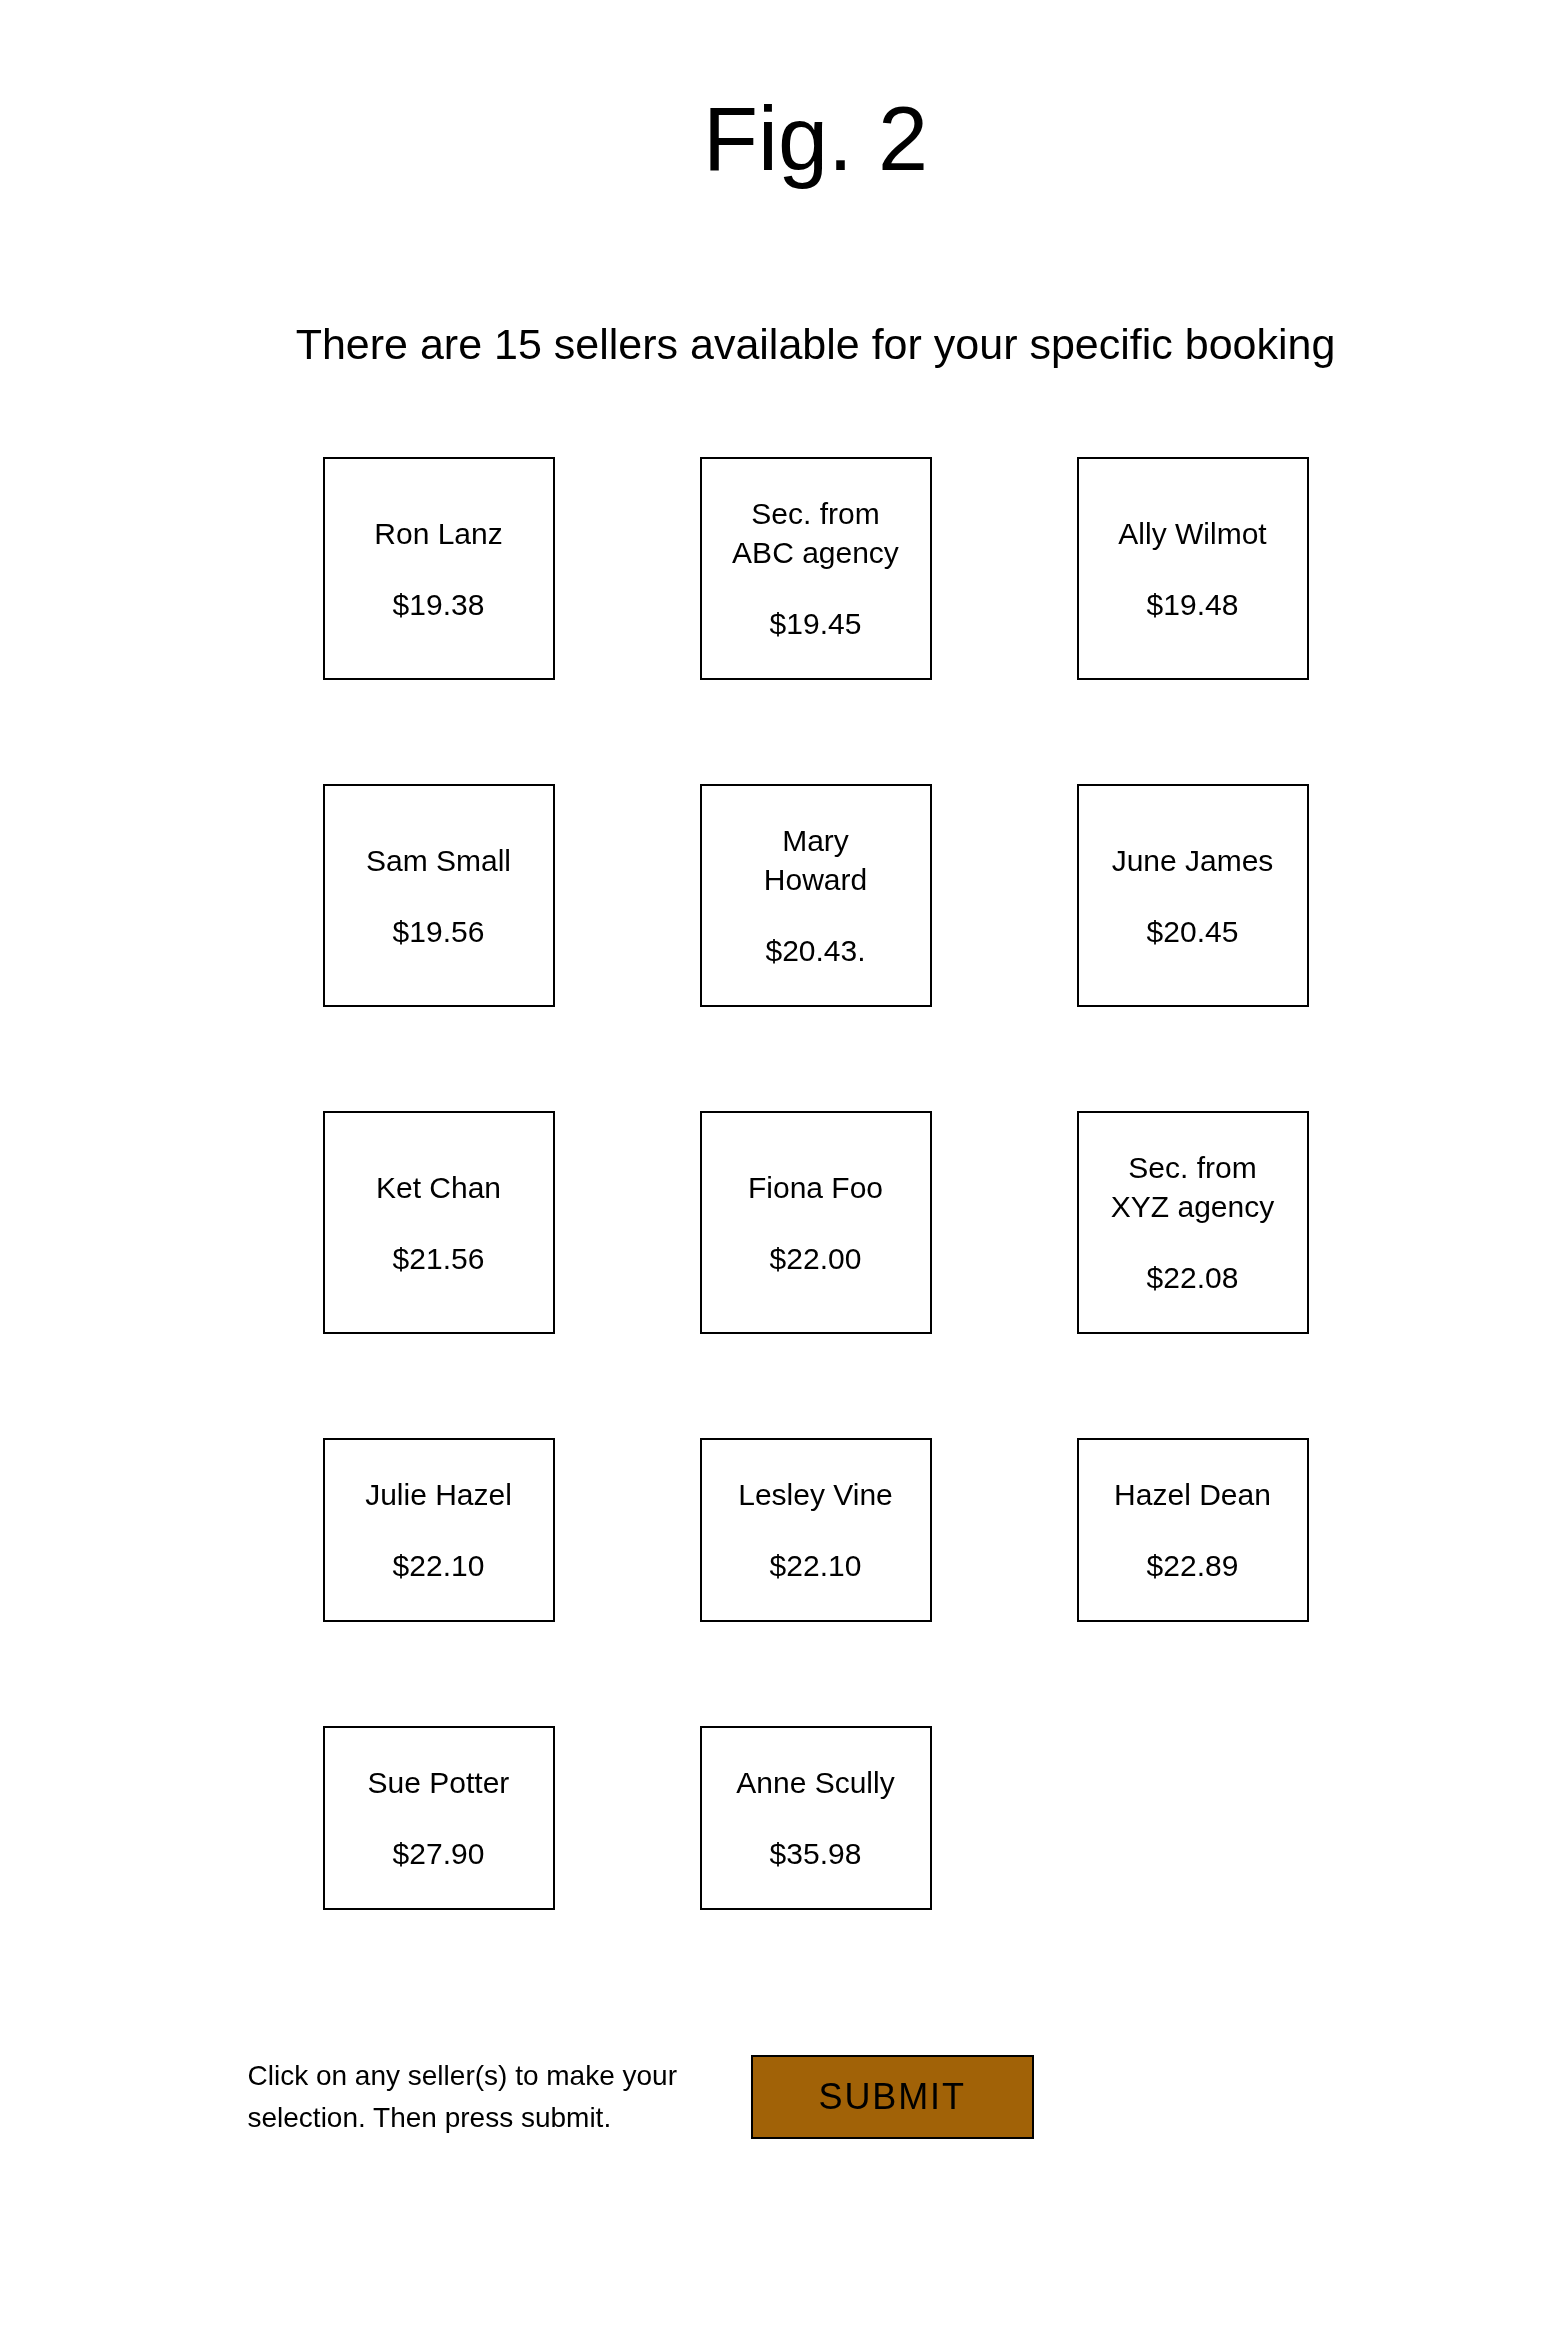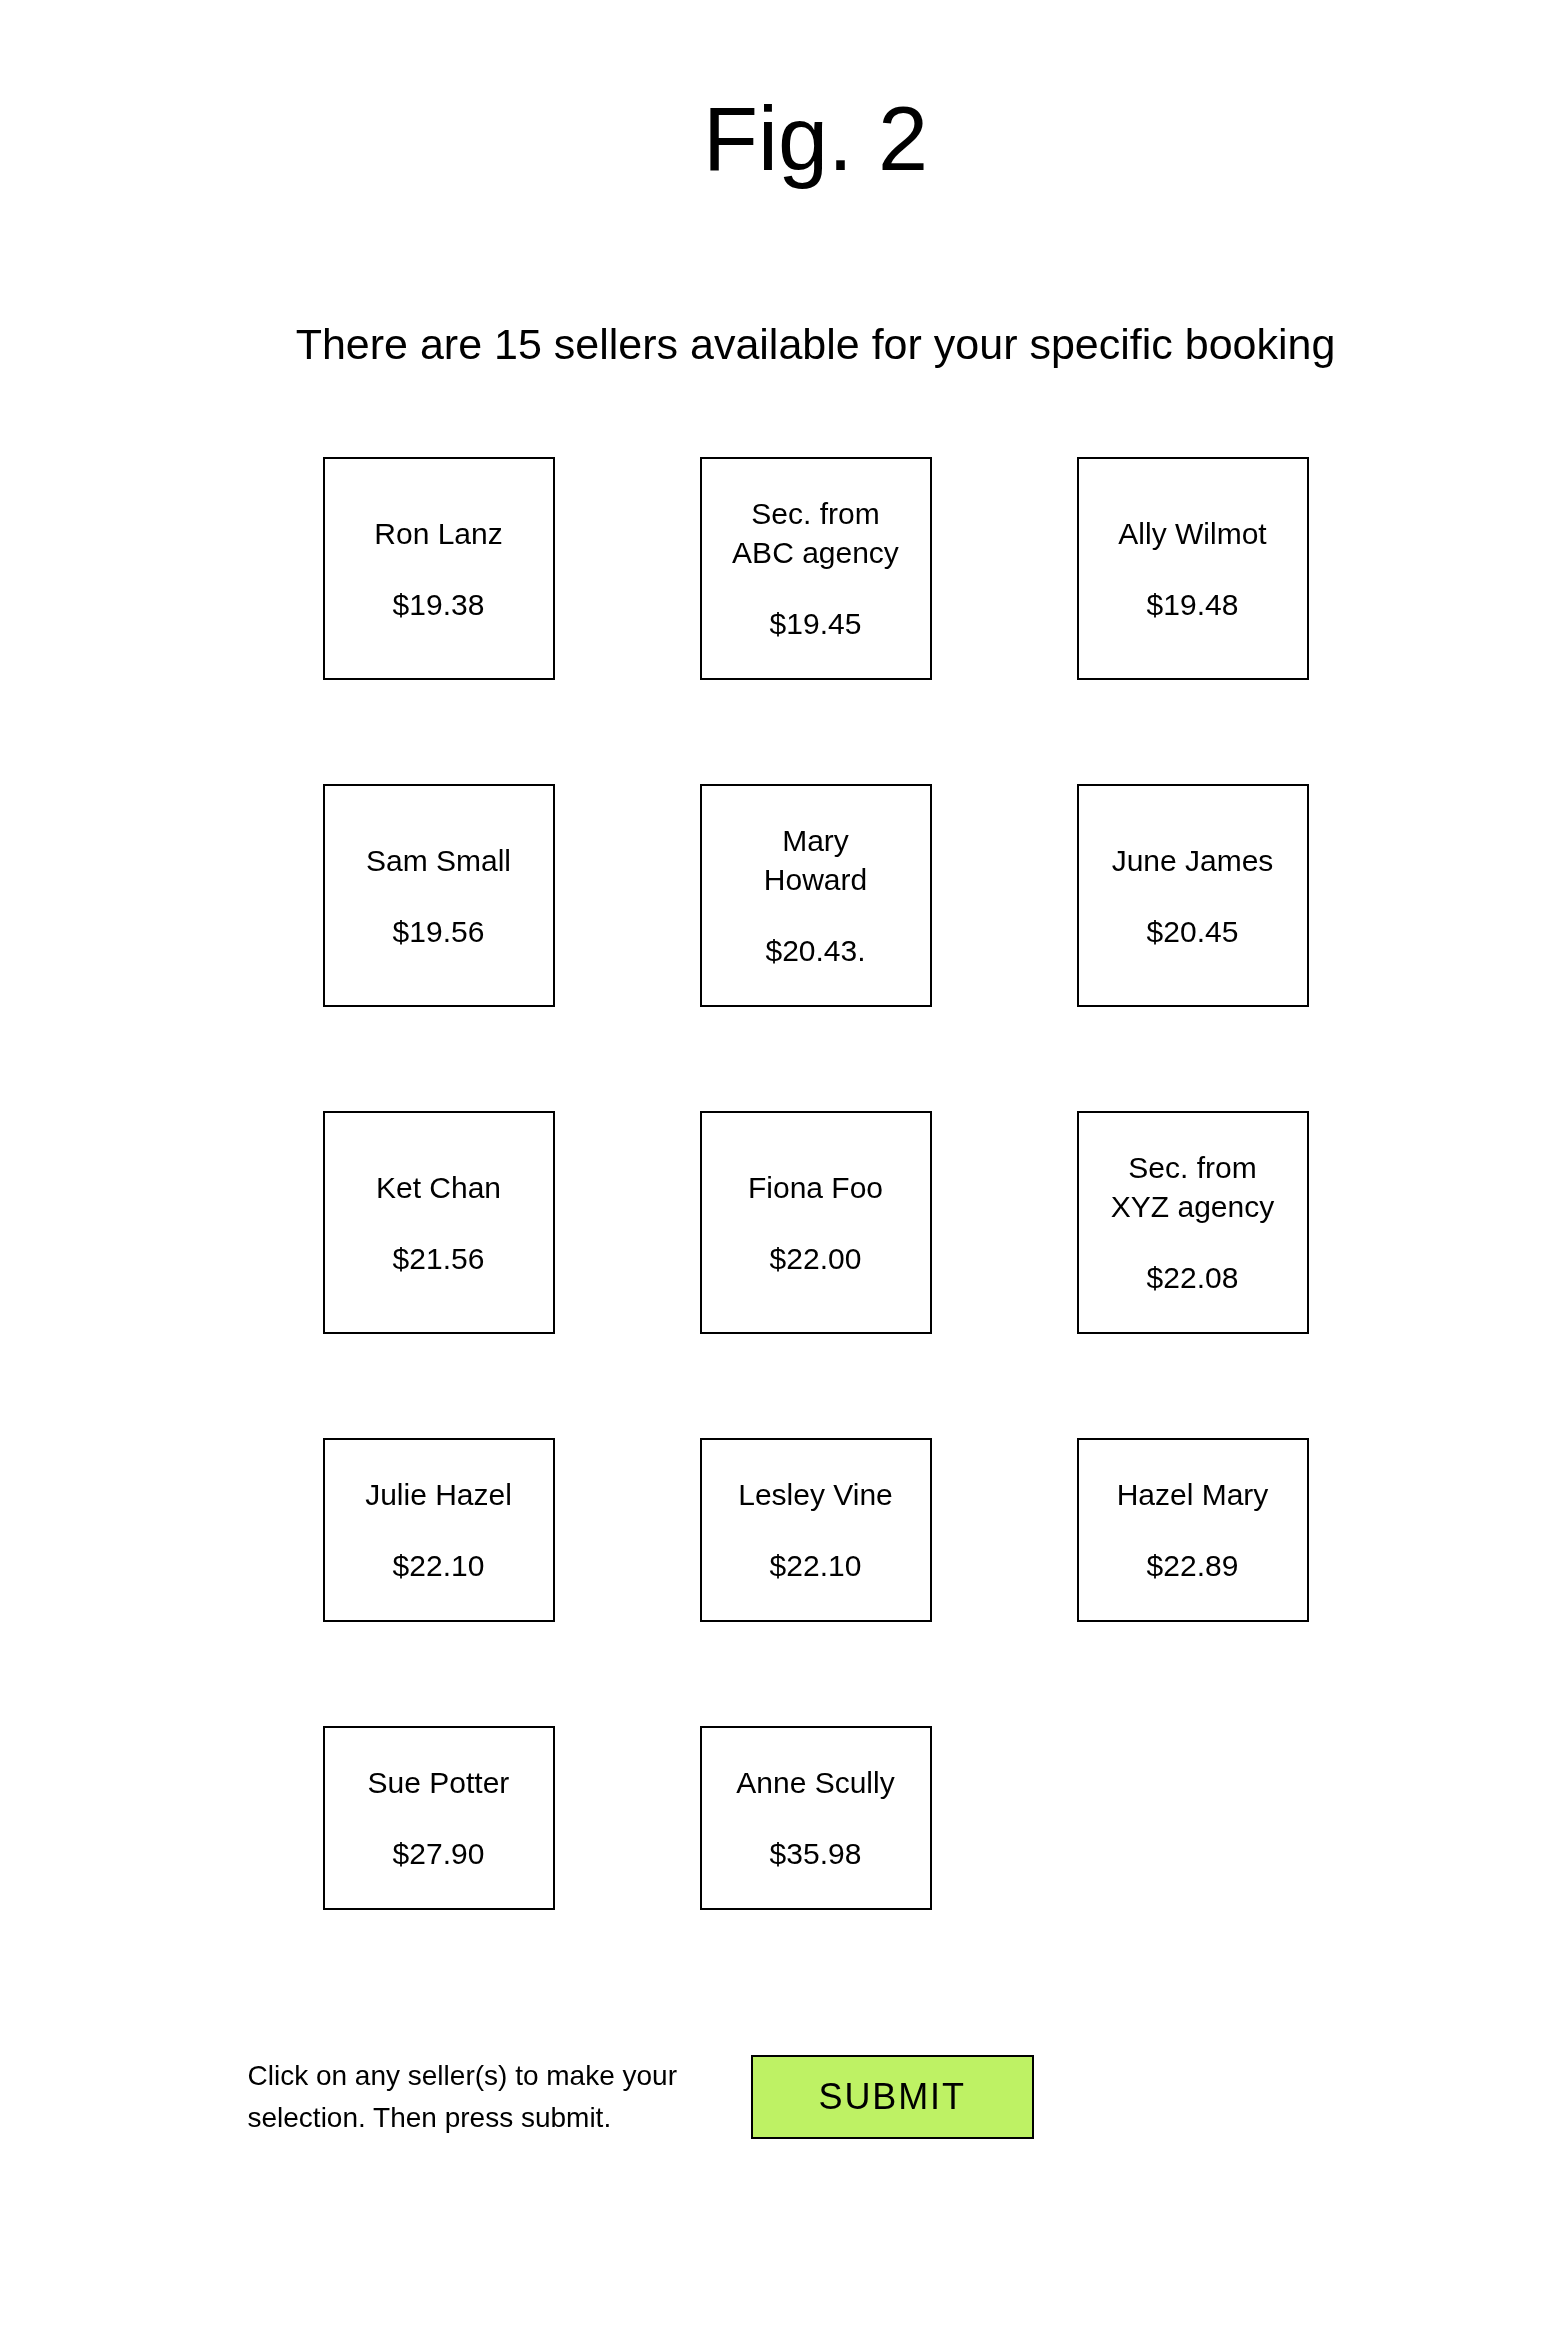--- a/index.html
+++ b/index.html
@@ -76,21 +76,21 @@
       font-size: 28px;
       line-height: 1.5;
       max-width: 471px;
     }
 
     .submit-button {
       border: 2.8px solid #000000;
       padding: 19px 66px;
       font-size: 36px;
       cursor: pointer;
-      background: #bef264;
+      background: #a16207;
       font-family: Arial, sans-serif;
       letter-spacing: 1.9px;
     }
   </style>
 </head>
 <body>
 
 <h1 class="page-title">Fig. 2</h1>
 
 <p class="subtitle">There are 15 sellers available for your specific booking</p>
@@ -134,21 +134,21 @@
     </div>
     <div class="seller-card">
       <span class="seller-name">Julie Hazel</span>
       <span class="seller-price">$22.10</span>
     </div>
     <div class="seller-card">
       <span class="seller-name">Lesley Vine</span>
       <span class="seller-price">$22.10</span>
     </div>
     <div class="seller-card">
-      <span class="seller-name">Hazel Mary</span>
+      <span class="seller-name">Hazel Dean</span>
       <span class="seller-price">$22.89</span>
     </div>
     <div class="seller-card">
       <span class="seller-name">Sue Potter</span>
       <span class="seller-price">$27.90</span>
     </div>
     <div class="seller-card">
       <span class="seller-name">Anne Scully</span>
       <span class="seller-price">$35.98</span>
     </div>

